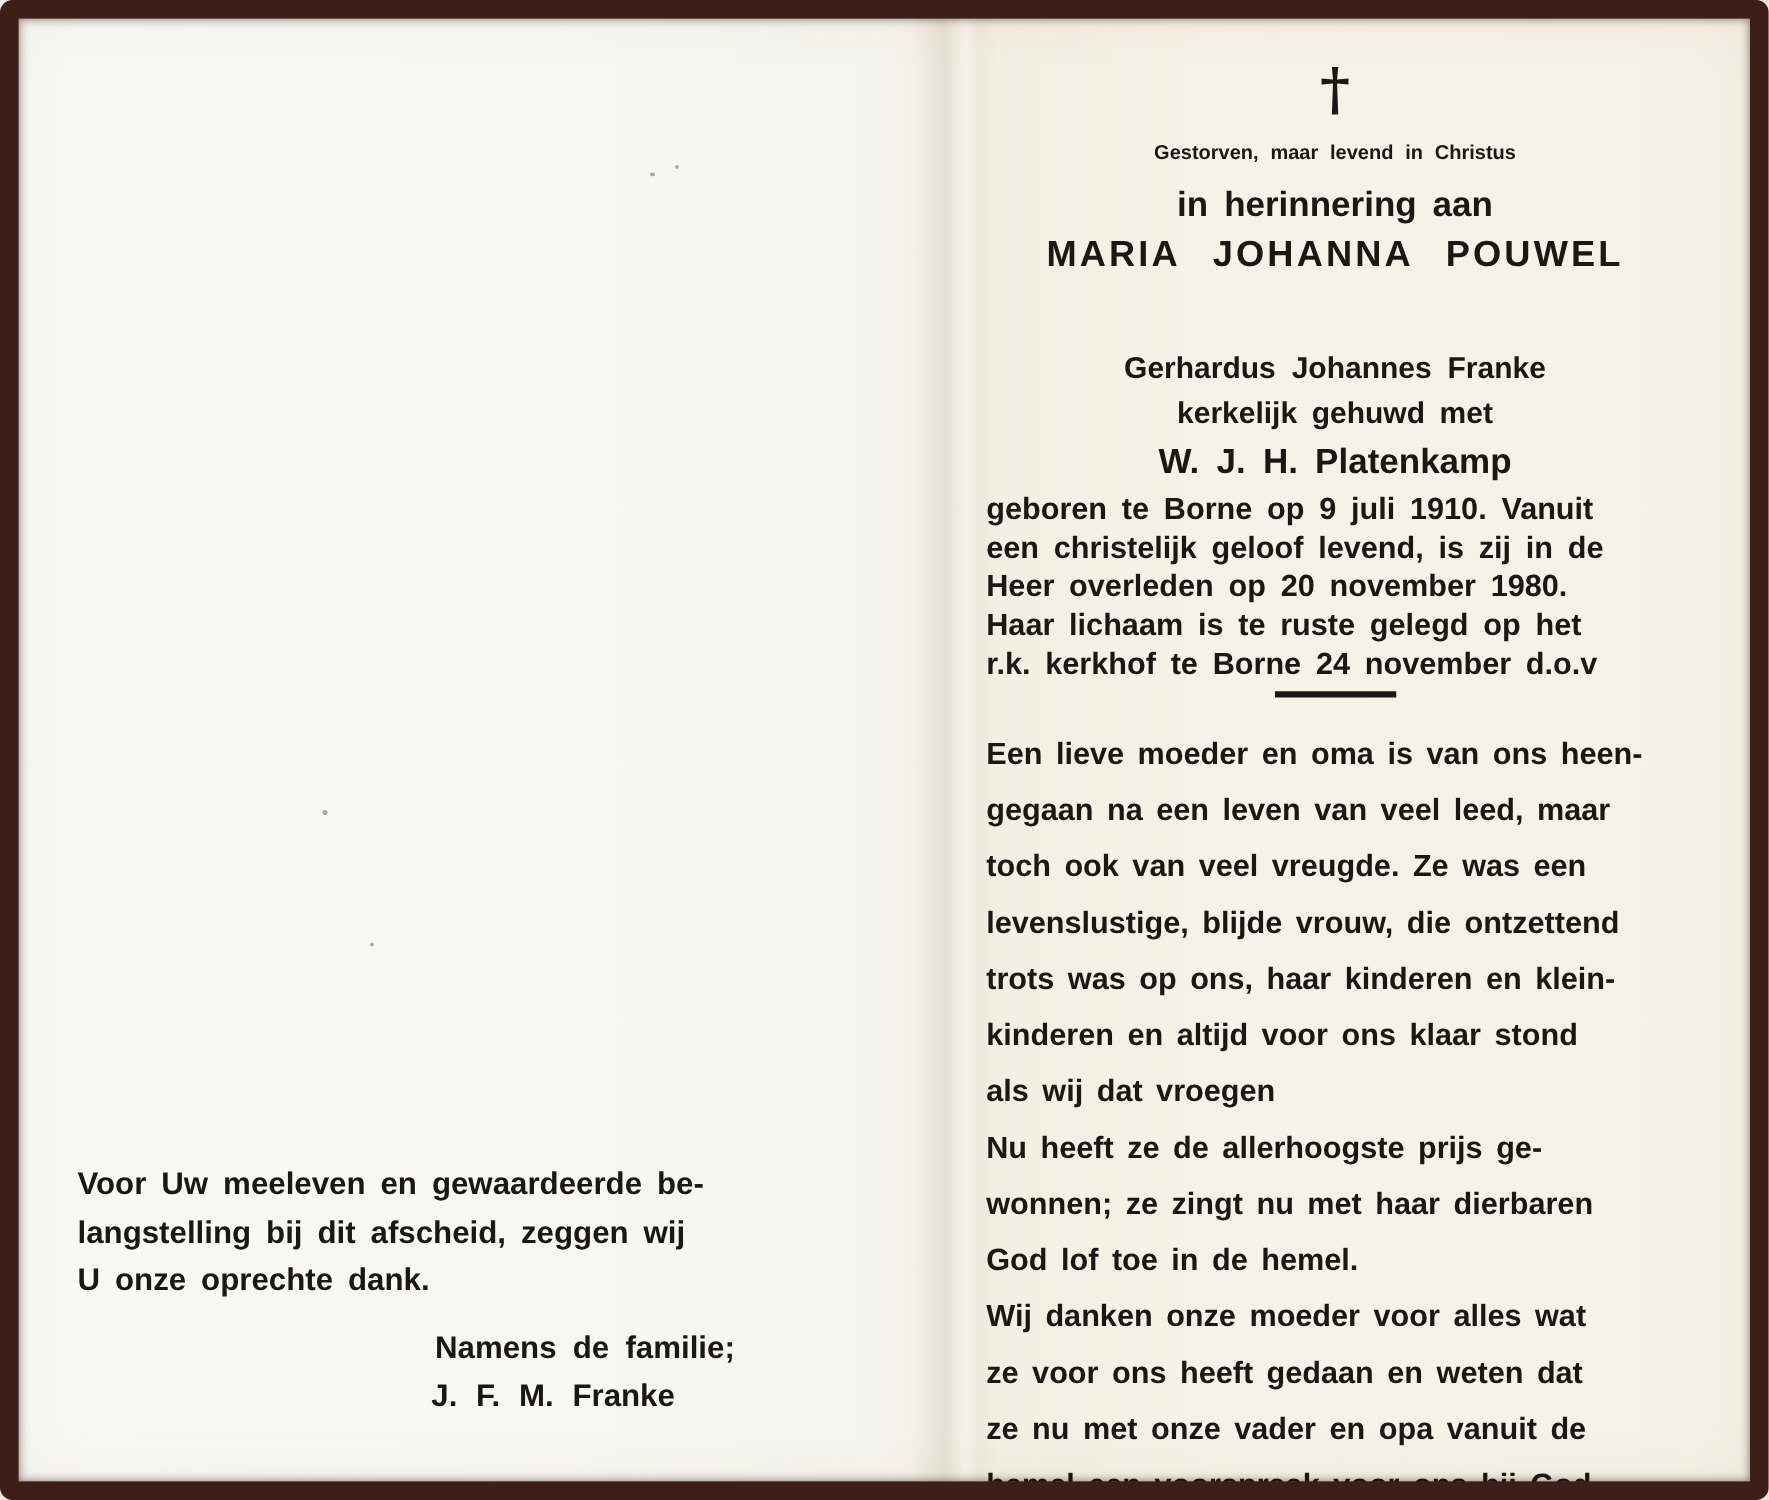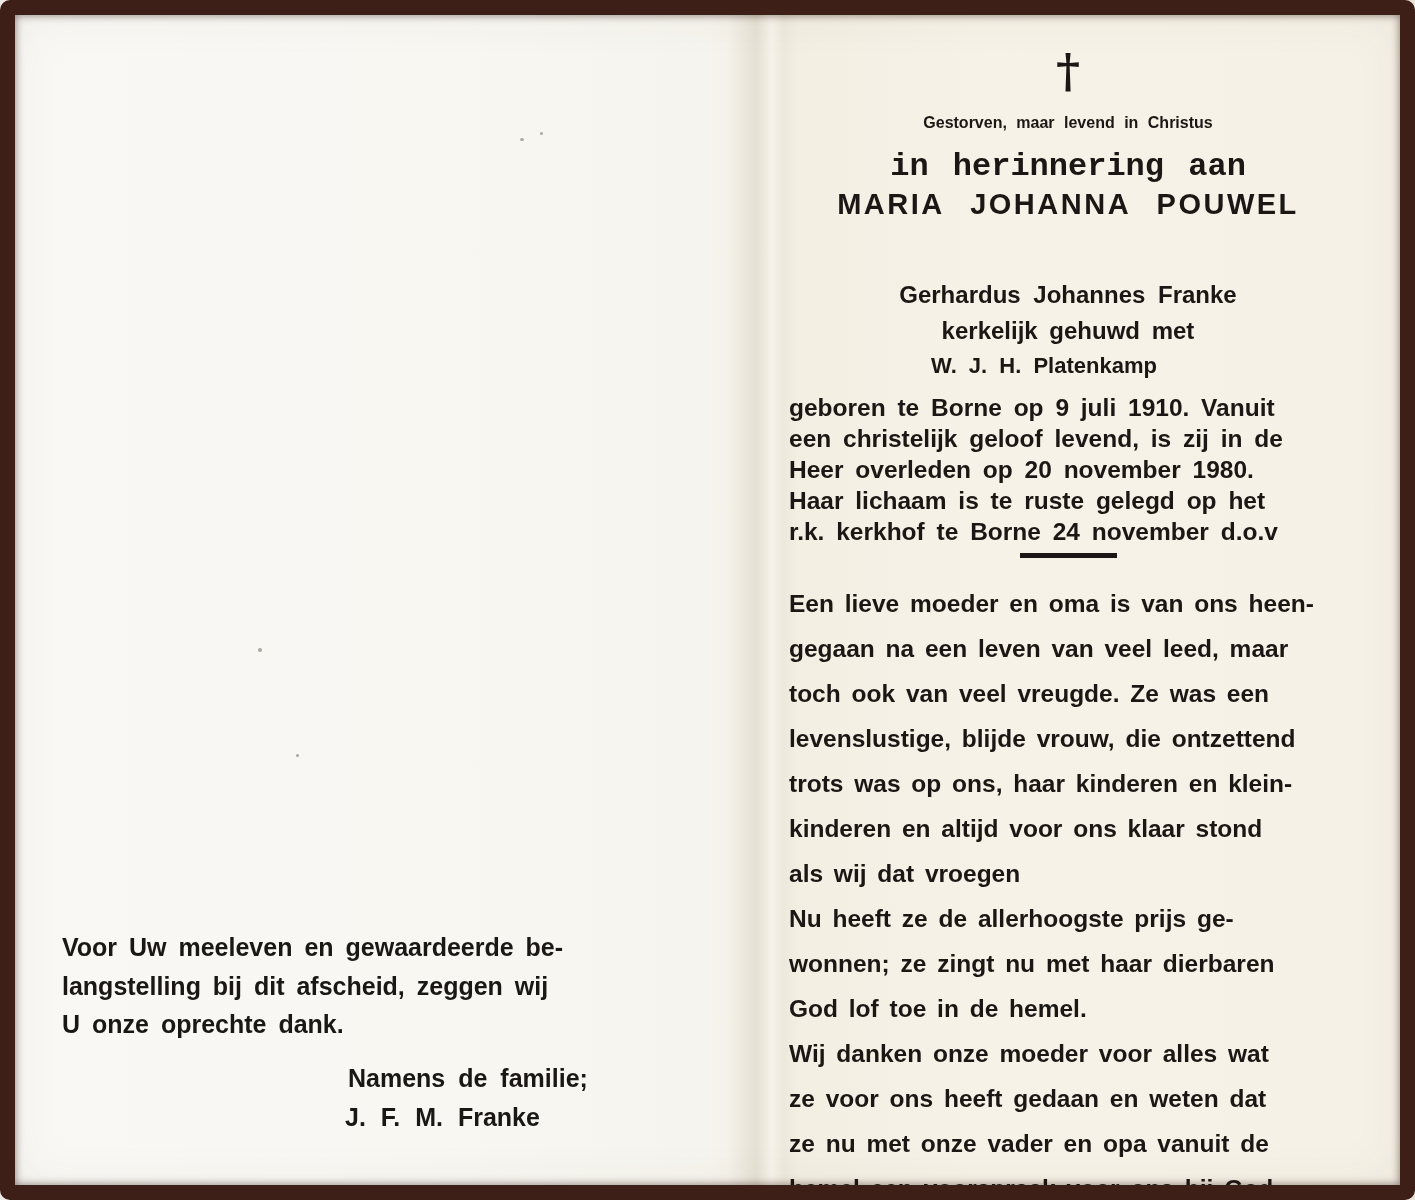--- a/index.html
+++ b/index.html
@@ -56,26 +56,26 @@
   }
   .centered { text-align: center; }
 
   
   .cross {
     left: 788px; top: 48px; width: 560px;
     font-size: 46px; line-height: 46px;
     font-family: "DejaVu Serif", serif;
   }
   .intro1 { left: 788px; top: 114px; width: 560px; font-size: 16px; word-spacing: 5px; }
-  .intro2 { left: 788px; top: 148px; width: 560px; font-size: 32px; word-spacing: 5px; font-family: Liberation Mono, monospace; }
+  .intro2 { left: 788px; top: 148px; width: 560px; font-size: 28px; word-spacing: 5px; }
   .name   { left: 788px; top: 188px; width: 560px; font-size: 29px; letter-spacing: 2.5px; word-spacing: 16px; }
   .widow  { left: 788px; top: 239px; width: 560px; font-size: 24px; word-spacing: 4px; }
   .husband1 { left: 788px; top: 281px; width: 560px; font-size: 24px; word-spacing: 6px; }
   .married  { left: 788px; top: 317px; width: 560px; font-size: 24px; word-spacing: 5px; }
-  .husband2 { left: 764px; top: 353px; width: 560px; font-size: 22px; word-spacing: 6px; }
+  .husband2 { left: 788px; top: 353px; width: 560px; font-size: 28px; word-spacing: 6px; }
   .bio {
     left: 789px; top: 392px; width: 568px;
     font-size: 24.5px; line-height: 31px; word-spacing: 5px;
   }
   .divider {
     position: absolute;
     left: 1020px; top: 553px;
     width: 97px; height: 5px;
     background: var(--ink, #1b1714);
     z-index: 3;

